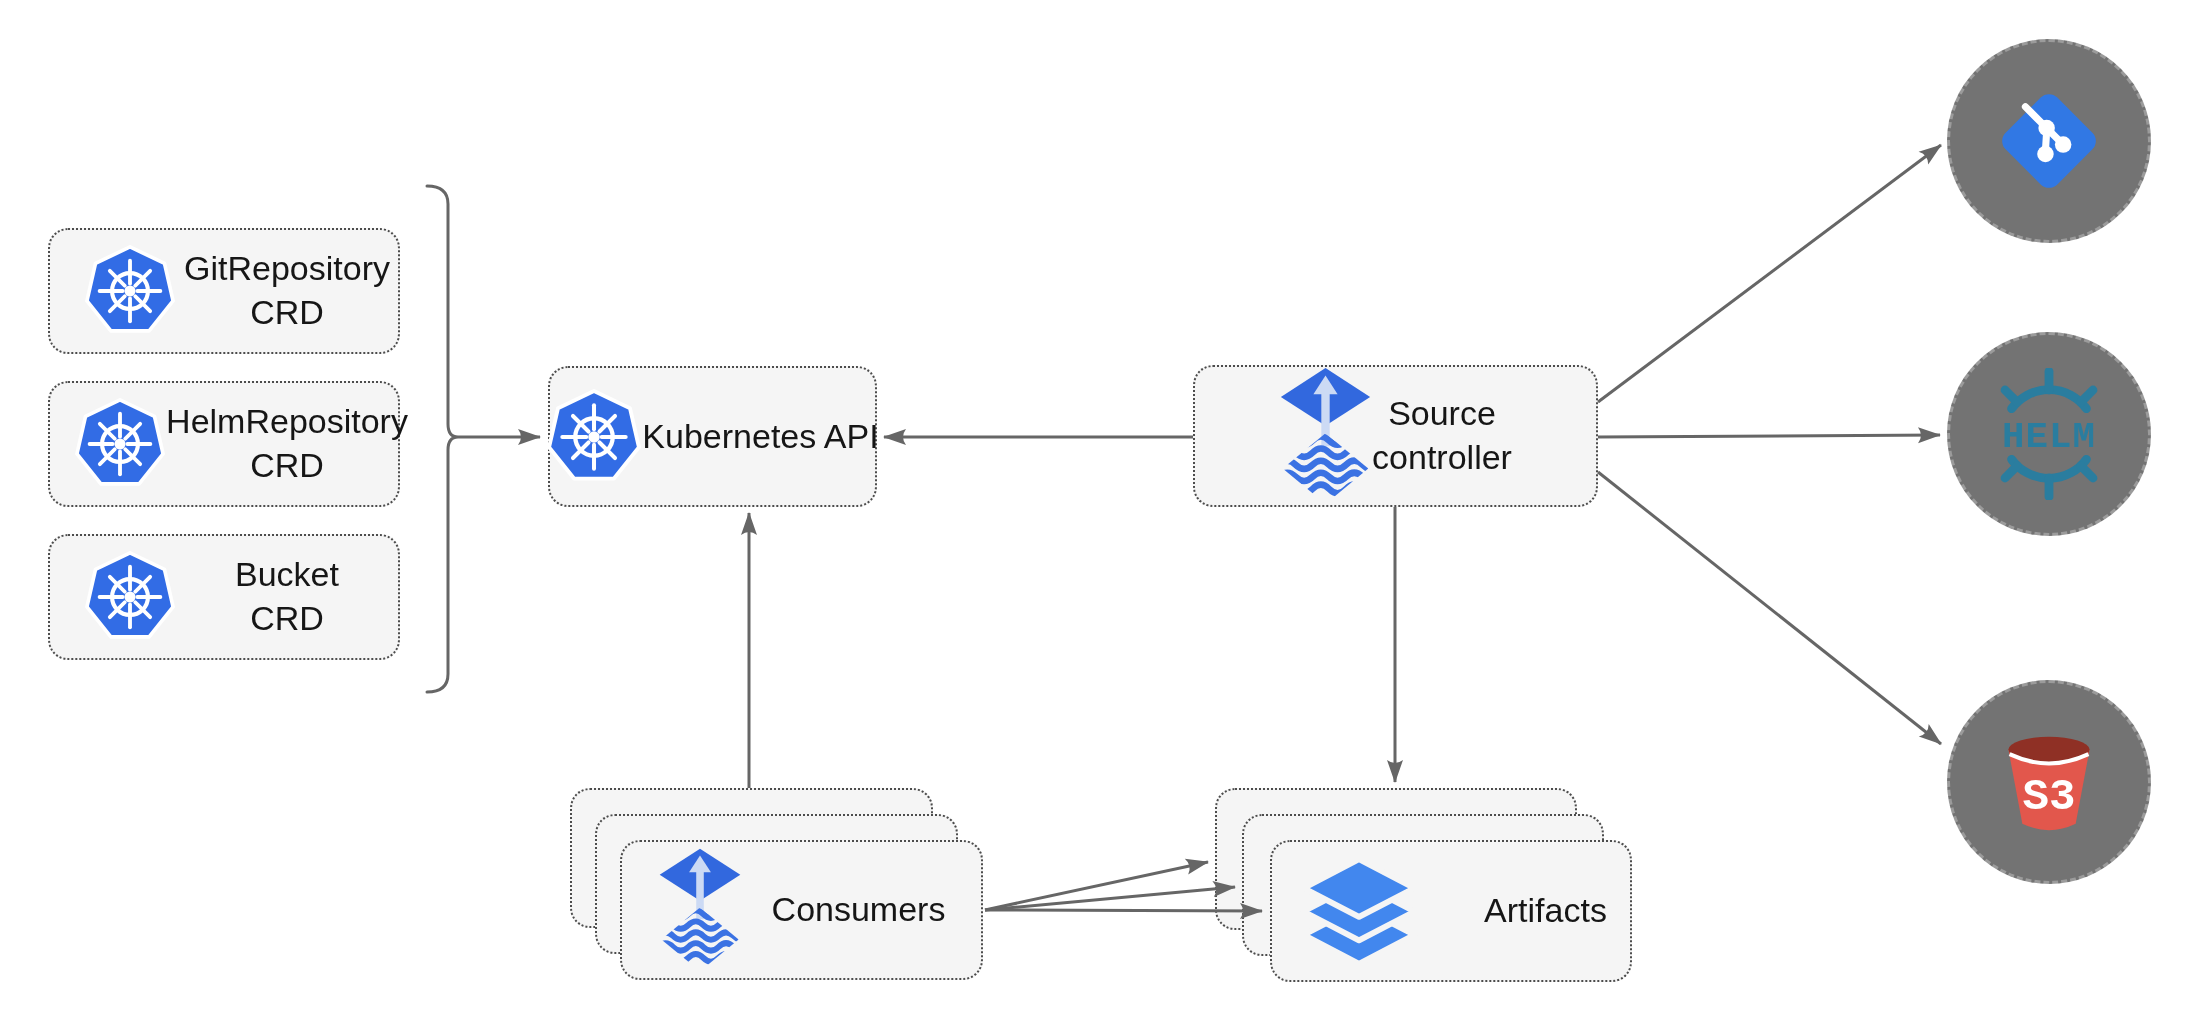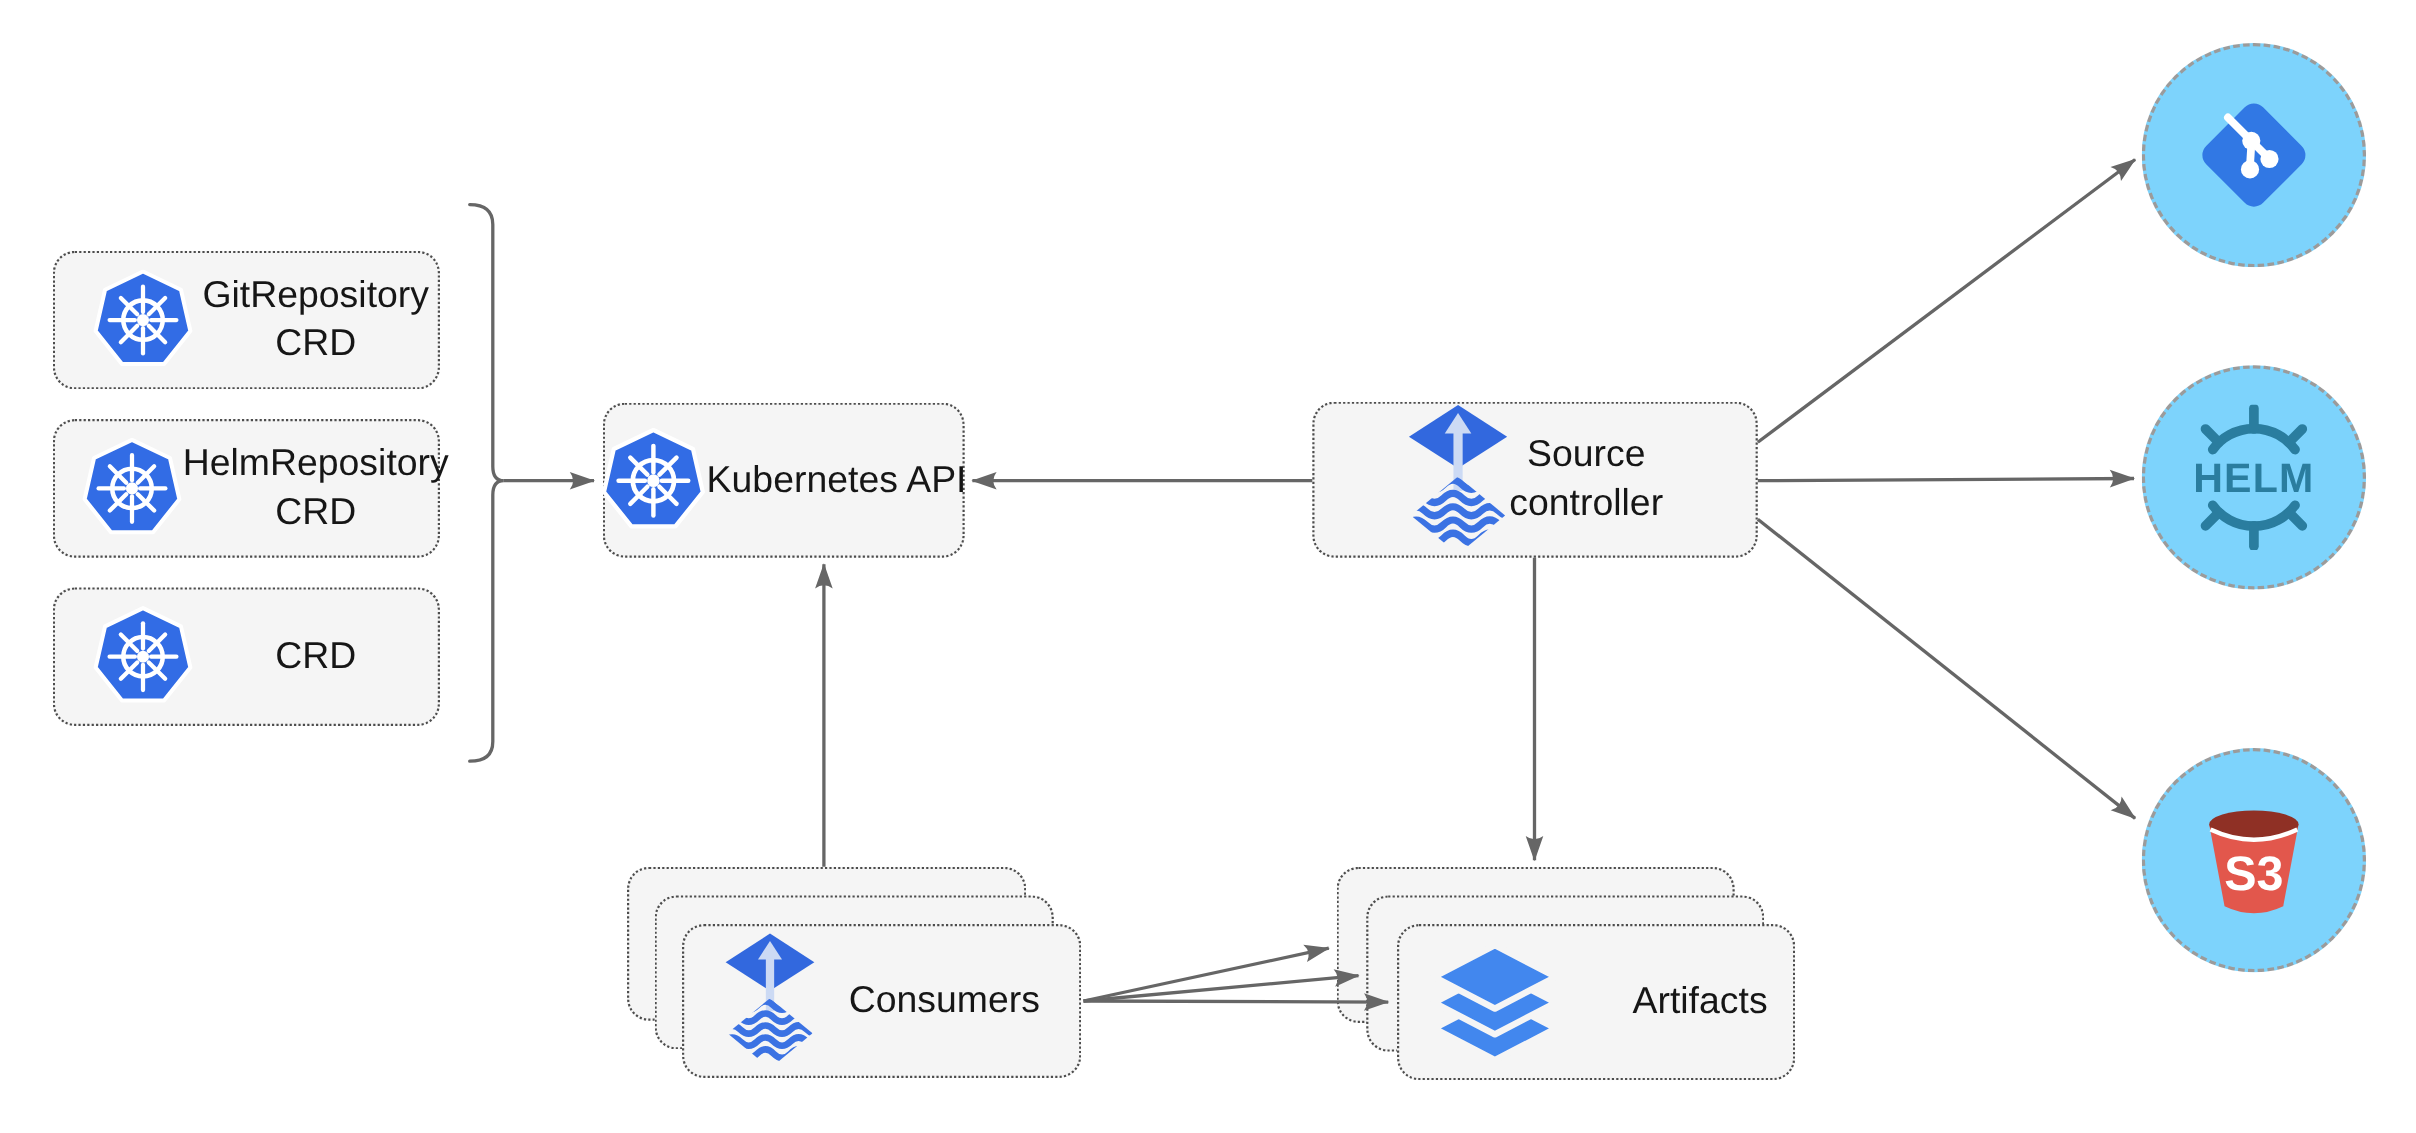--- a/index.html
+++ b/index.html
@@ -7,21 +7,21 @@
   #canvas{position:relative;width:2196px;height:1030px;background:#ffffff;overflow:hidden;}
   svg{display:block;}
   .edges{position:absolute;left:0;top:0;pointer-events:none;z-index:5;}
   .node{position:absolute;box-sizing:border-box;background:#f5f5f5;border:2.5px dotted #4c4c4c;
         border-radius:20px;display:flex;align-items:center;justify-content:center;z-index:2;}
   .node .lbl{color:#161616;font-size:34px;line-height:1.28;text-align:center;white-space:nowrap;}
   .stack-back{z-index:1;}
   .stack-mid{z-index:2;}
   .stack-front{z-index:3;}
   .circle{position:absolute;box-sizing:border-box;width:204px;height:204px;border-radius:50%;
-          background:#7dd3fc;border:3px dashed #9b9b9b;display:flex;align-items:center;justify-content:center;z-index:2;}
+          background:#737373;border:3px dashed #9b9b9b;display:flex;align-items:center;justify-content:center;z-index:2;font-family:Liberation Mono, monospace;}
   .crd{left:48px;width:352px;height:126px;padding-left:34px;gap:0;}
   .crd .lbl{flex:1;}
   #node-gitrepository-crd{top:228px;justify-content:center;}
   #node-helmrepository-crd{top:381px;}
   #node-bucket-crd{top:534px;}
   #node-kubernetes-api{left:548px;top:366px;width:329px;height:141px;gap:0;}
   #node-source-controller{left:1193px;top:365px;width:405px;height:142px;}
   #consumers-back{left:570px;top:788px;width:363px;height:140px;}
   #consumers-mid{left:595px;top:814px;width:363px;height:140px;}
   #node-consumers{left:620px;top:840px;width:363px;height:140px;gap:30px;}
@@ -113,20 +113,21 @@
         <line x1="50" y1="58" x2="50" y2="83"></line>
           <line x1="42" y1="50" x2="17" y2="50"></line>
         <line x1="55.7" y1="44.3" x2="71.9" y2="28.1"></line>
           <line x1="55.7" y1="55.7" x2="71.9" y2="71.9"></line>
         <line x1="44.3" y1="55.7" x2="28.1" y2="71.9"></line>
           <line x1="44.3" y1="44.3" x2="28.1" y2="28.1"></line>
       </g>
       <circle cx="50" cy="50" r="6" fill="#ffffff"></circle>
     </svg>
     <div class="lbl">
+      <div>Bucket</div>
       <div>CRD</div>
     </div>
   </div>
 
   <div class="node" id="node-kubernetes-api">
     <svg class="ic" width="96" height="96" viewBox="0 0 100 100">
       <polygon points="50,2 87.5,20 96.8,60.7 70.8,93.3 29.2,93.3 3.2,60.7 12.5,20" fill="#326ce5" stroke="#ffffff" stroke-width="4" stroke-linejoin="round"></polygon>
       <g stroke="#ffffff" fill="none" stroke-width="4.2" stroke-linecap="round">
         <circle cx="50" cy="50" r="19.5" stroke-width="4.5"></circle>
         <line x1="50" y1="42" x2="50" y2="17"></line>

